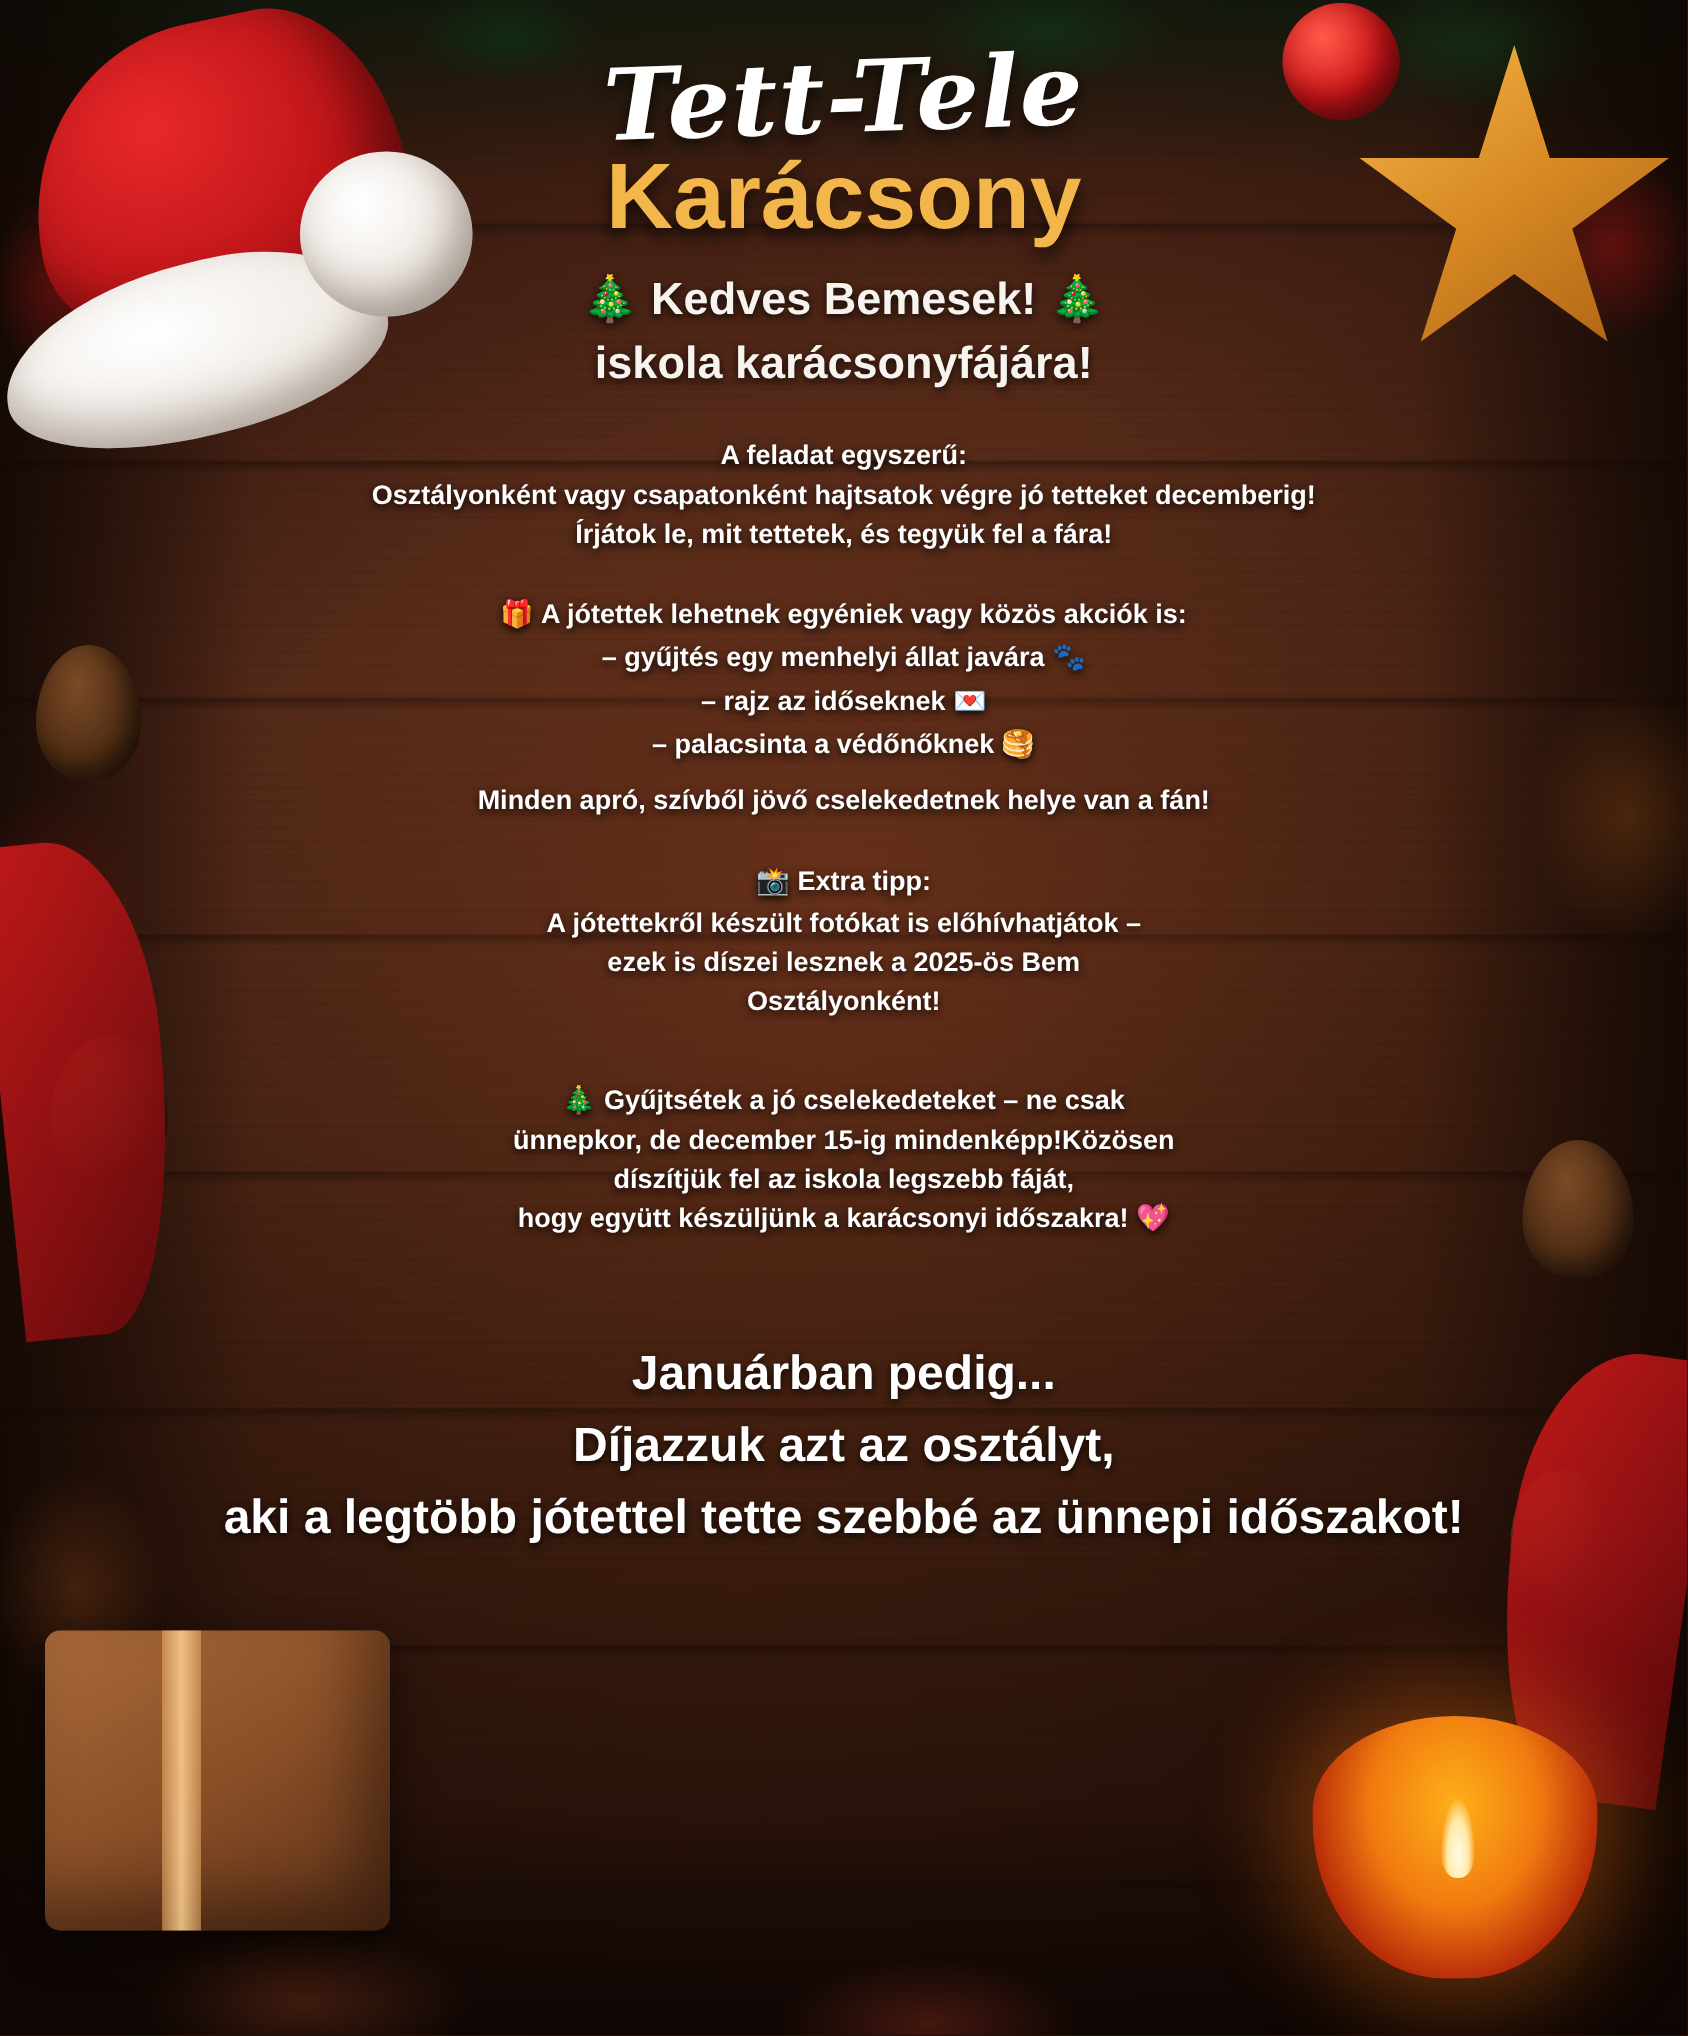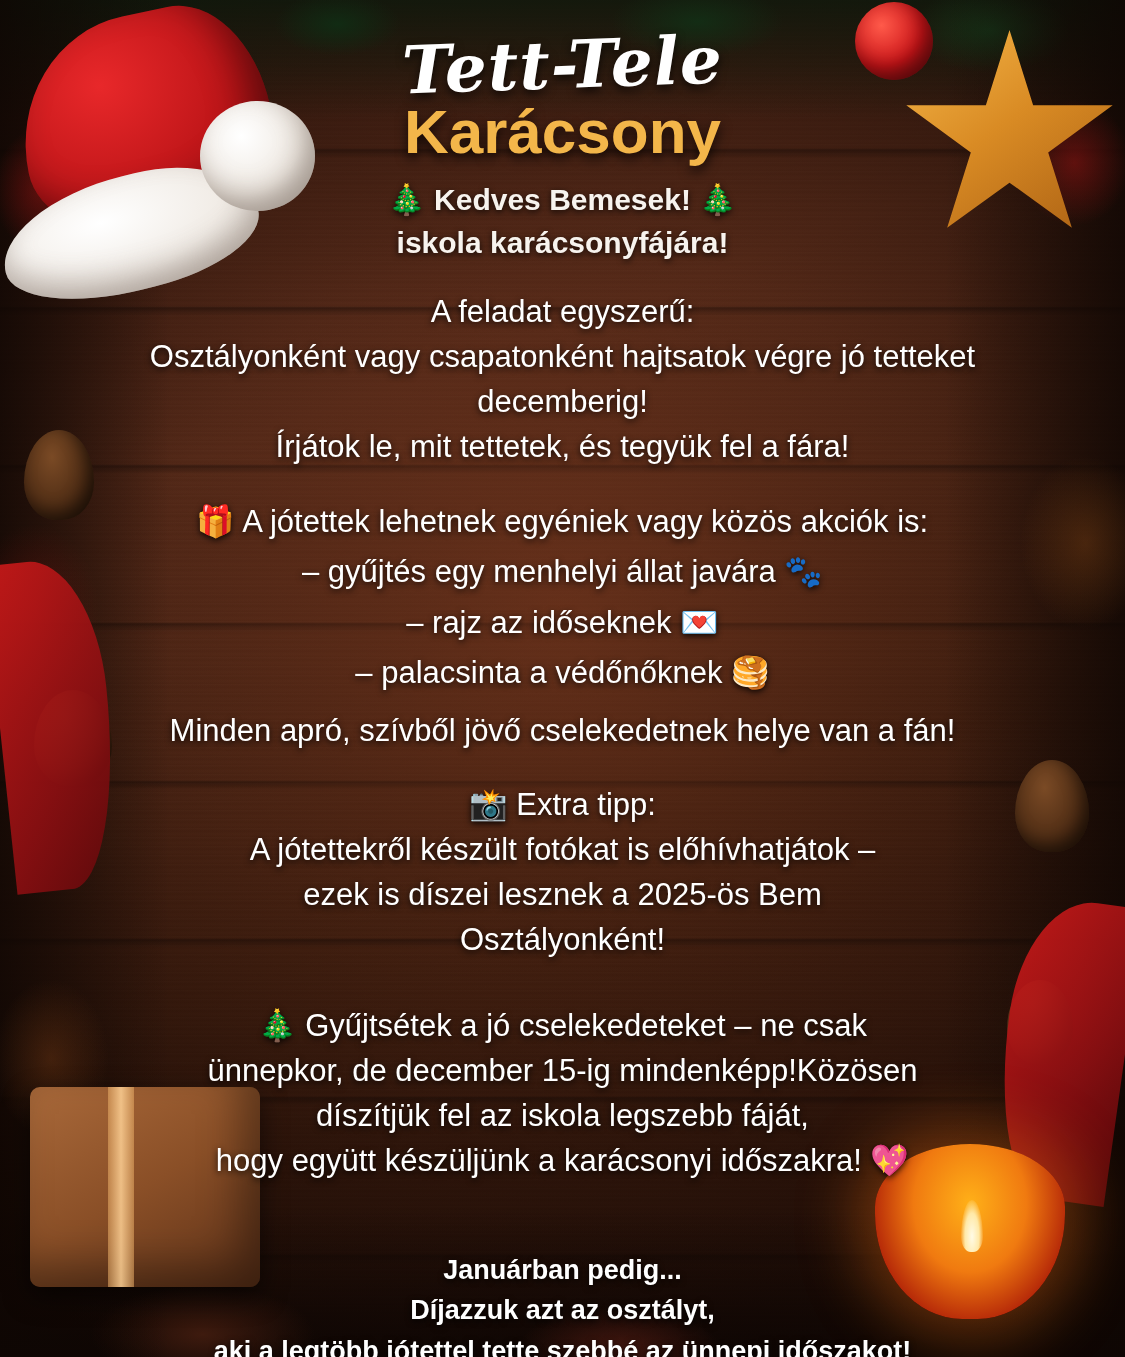--- a/index.html
+++ b/index.html
@@ -206,34 +206,34 @@
   }
   .intro {
     font-size: 30px;
     line-height: 1.42;
     font-weight: 700;
     color: #f7f3ee;
     text-shadow: 0 2px 6px rgba(0,0,0,0.8);
     margin: 6px 0 26px 0;
   }
   .block {
-    font-size: 31px;
-    font-weight: normal;
+    font-size: 18px;
+    font-weight: bold;
     line-height: 1.45;
     color: #ffffff;
     text-shadow: 0 2px 6px rgba(0,0,0,0.85);
     margin: 0 0 26px 0;
   }
   .block.loose { line-height: 1.62; }
   .block .pad-top { display: block; height: 8px; }
   .block-line { display: block; }
   .spacer-sm { height: 14px; }
   .spacer-lg { height: 40px; }
   .closing {
-    font-size: 27px;
+    font-size: 32px;
     font-weight: bold;
     line-height: 1.5;
     color: #ffffff;
     text-shadow: 0 2px 6px rgba(0,0,0,0.85);
   }
   .emoji { font-family: "DejaVu Sans", sans-serif; }
 </style>
 </head>
 <body>
 

